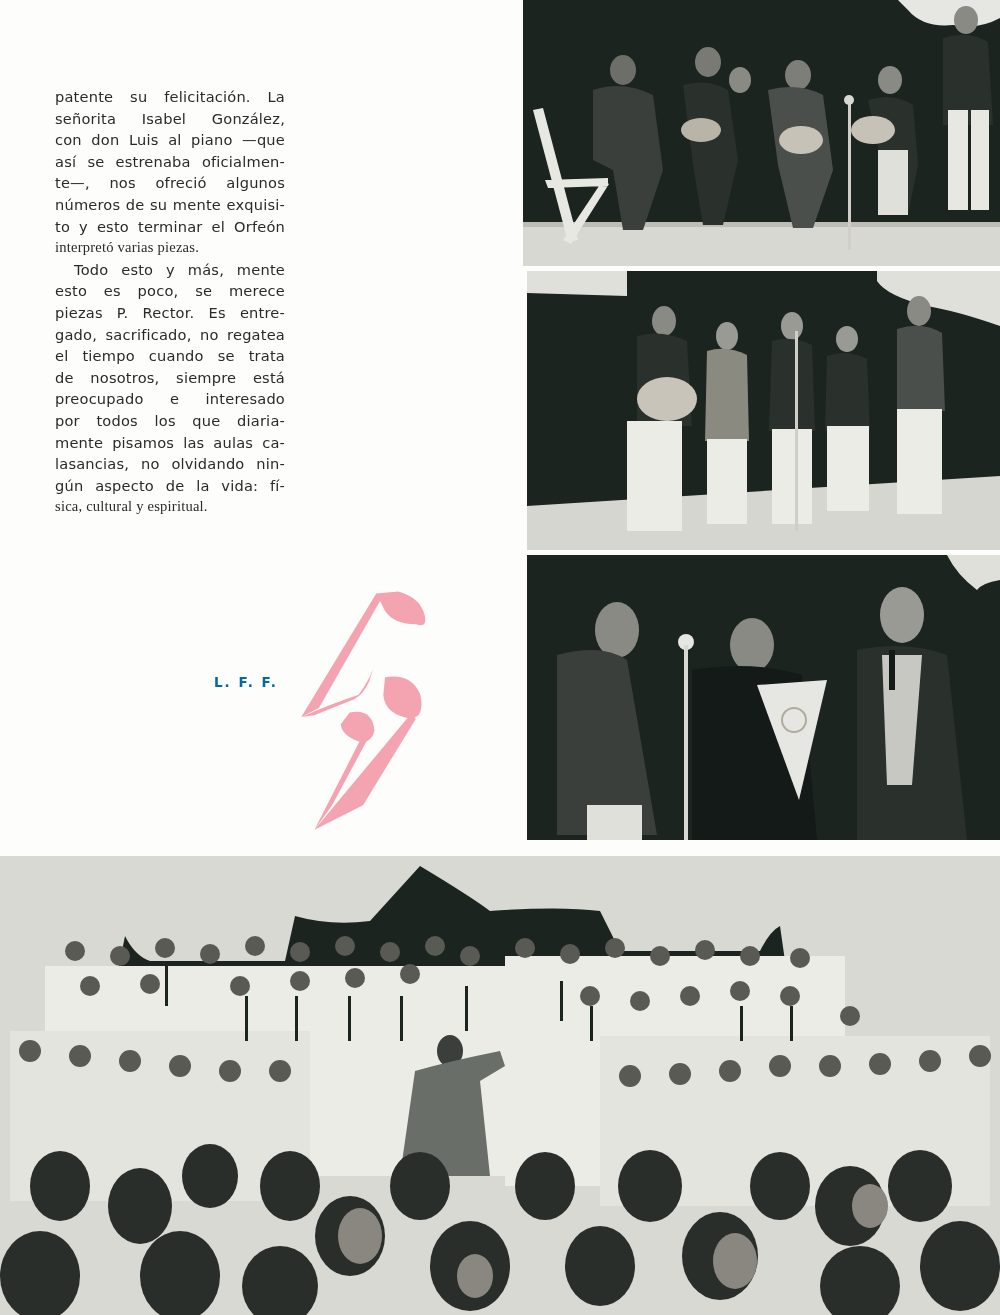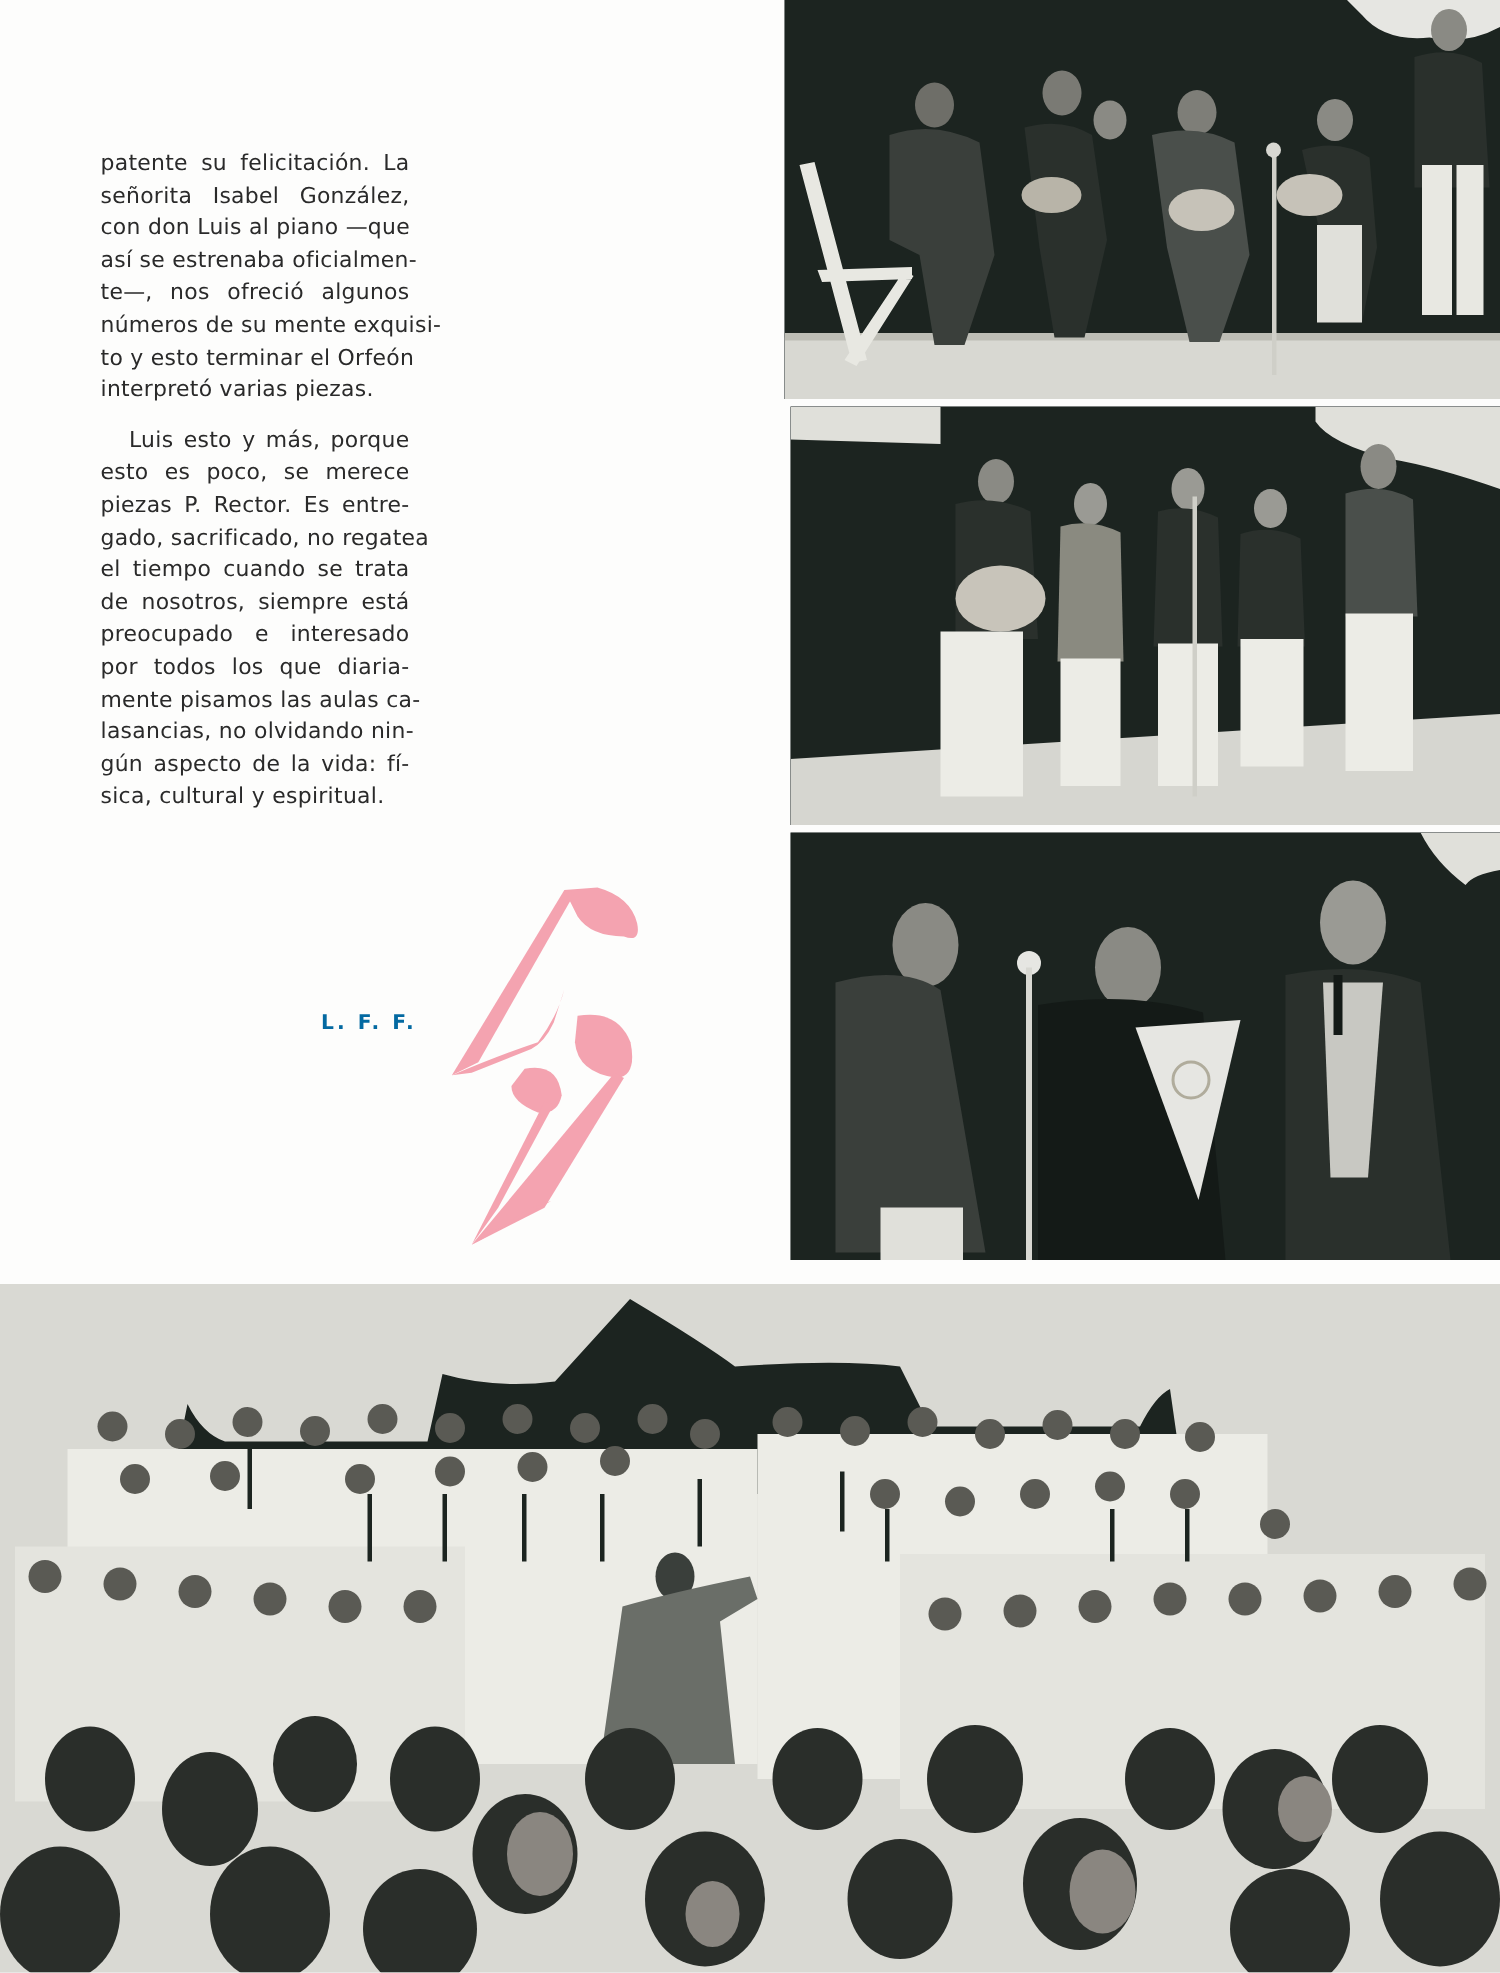--- a/index.html
+++ b/index.html
@@ -7,23 +7,23 @@
       width: 1000px; height: 1315px; position: relative; overflow: hidden;
       background: #fdfdfc;
       font-family: "DejaVu Sans", sans-serif;
       color: #2a2a2a;
     }
     .column {
       position: absolute; left: 55px; top: 86px; width: 230px;
       font-size: 14.6px; line-height: 21.6px; letter-spacing: 0.2px;
       text-align: justify;
     }
-    .column p { margin: 12px; }
+    .column p { margin: 0; }
     .line { display: block; text-align: justify; text-align-last: justify; white-space: nowrap; }
-    .line.last { text-align-last: left; }
+    .line.last { text-align-last: left; font-family: Liberation Serif, serif; }
     .signature {
       position: absolute; left: 214px; top: 674px;
       font-size: 13.5px; font-weight: bold; letter-spacing: 2px; color: #0369a1;
     }
     .photo {
       position: absolute; overflow: hidden;
       background: #1c2420;
     }
     .photo svg { display: block; width: 100%; height: 100%; }
     .note-deco { position: absolute; left: 288px; top: 575px; width: 150px; height: 275px; }
@@ -36,21 +36,21 @@
     <span class="line">patente su felicitación. La</span>
     <span class="line">señorita Isabel González,</span>
     <span class="line">con don Luis al piano —que</span>
     <span class="line">así se estrenaba oficialmen-</span>
     <span class="line">te—, nos ofreció algunos</span>
     <span class="line">números de su mente exquisi-</span>
     <span class="line">to y esto terminar el Orfeón</span>
     <span class="line last">interpretó varias piezas.</span>
   </p>
   <p>
-    <span class="line" style="padding-left:19px">Luis esto y más, porque</span>
+    <span class="line" style="padding-left:19px">Todo esto y más, mente</span>
     <span class="line">esto es poco, se merece</span>
     <span class="line">piezas P. Rector. Es entre-</span>
     <span class="line">gado, sacrificado, no regatea</span>
     <span class="line">el tiempo cuando se trata</span>
     <span class="line">de nosotros, siempre está</span>
     <span class="line">preocupado e interesado</span>
     <span class="line">por todos los que diaria-</span>
     <span class="line">mente pisamos las aulas ca-</span>
     <span class="line">lasancias, no olvidando nin-</span>
     <span class="line">gún aspecto de la vida: fí-</span>

